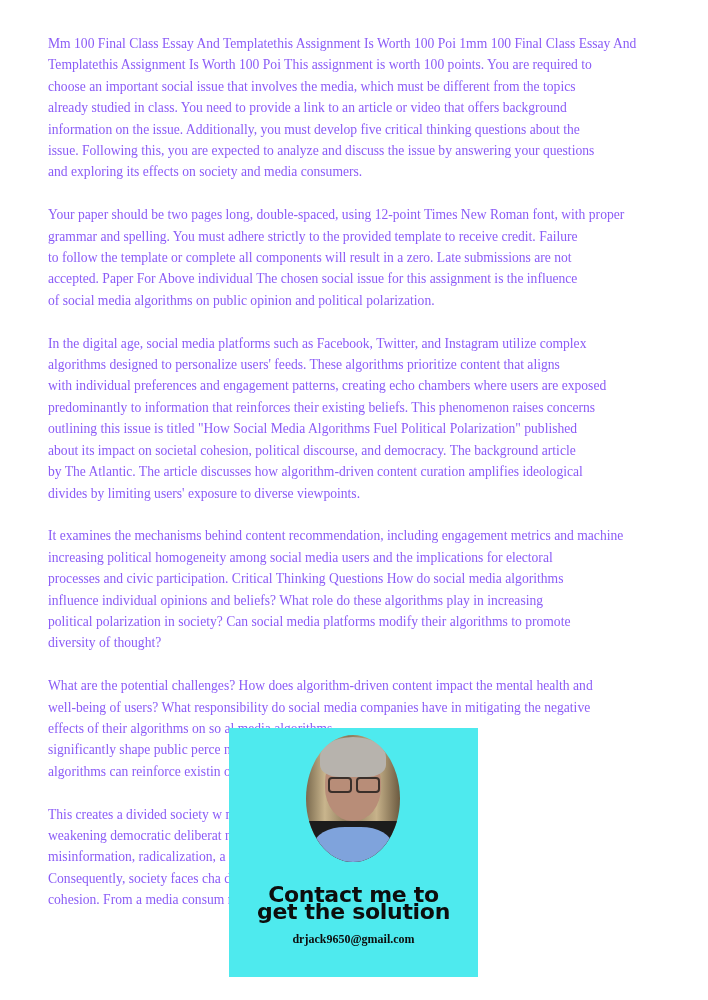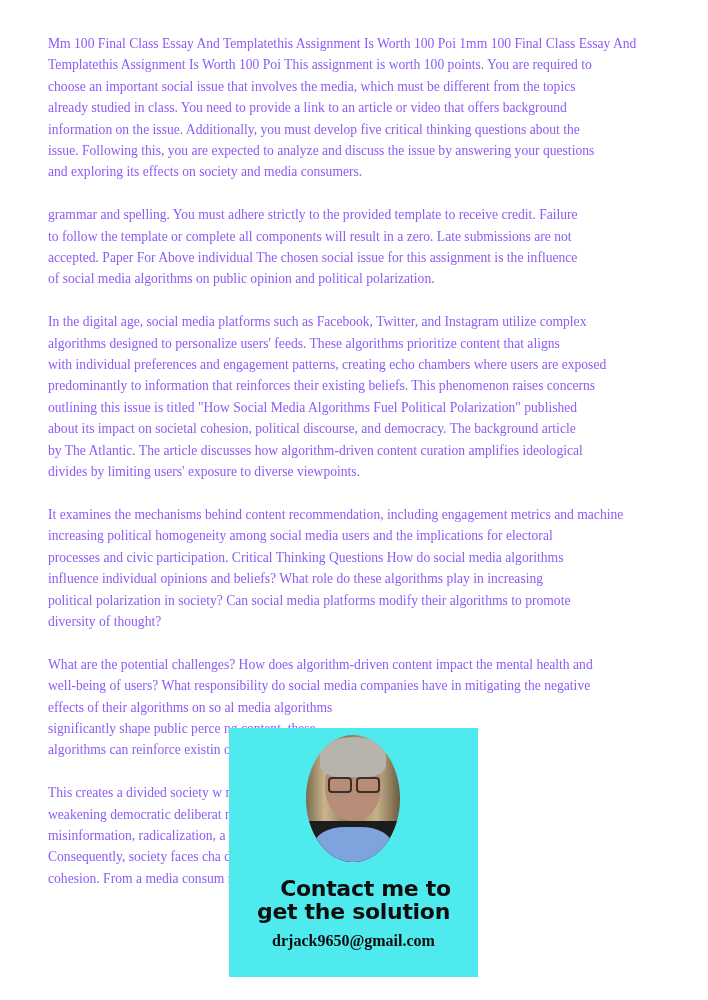--- a/index.html
+++ b/index.html
@@ -24,42 +24,43 @@
   .portrait .face { position:absolute; left:19px; top:16px; width:56px; height:70px; border-radius:45% 45% 48% 48%; background:#b88d78; }
   .portrait .glasses-l { position:absolute; left:22px; top:42px; width:20px; height:12px; border:2px solid #3a2f2a; border-radius:4px; }
   .portrait .glasses-r { position:absolute; left:50px; top:42px; width:20px; height:12px; border:2px solid #3a2f2a; border-radius:4px; }
   .portrait .collar { position:absolute; left:0; top:86px; width:94px; height:45px; background:#1c1c1c; }
   .portrait .shirt { position:absolute; left:8px; top:92px; width:78px; height:45px; border-radius:40% 40% 0 0; background:#7fa3dc; }
   .promo-line {
     position: absolute; left: 0; width: 249px; text-align: center;
     font-family: "DejaVu Sans", "Liberation Sans", sans-serif; font-weight: bold;
     font-size: 22px; color: #0d0d0d; letter-spacing: -0.3px;
   }
-  .promo-l1 { top: 148px; padding-left: 12px; }
+  .promo-l1 { top: 154px; }
   .promo-l2 { top: 171px; }
   .promo-email {
     position: absolute; left: 0; top: 204px; width: 249px; text-align: center;
     font-family: "Liberation Serif", "DejaVu Serif", serif; font-weight: bold;
-    font-size: 16px; color: #0d0d0d;
+    font-size: 12px; color: #0d0d0d;
   }
 </style>
 </head>
 <body>
 
 <div class="page" id="doc">
     <p class="para">
       <span class="line">Mm 100 Final Class Essay And Templatethis Assignment Is Worth 100 Poi 1mm 100 Final Class Essay And</span>
       <span class="line">Templatethis Assignment Is Worth 100 Poi This assignment is worth 100 points. You are required to</span>
       <span class="line">choose an important social issue that involves the media, which must be different from the topics</span>
       <span class="line">already studied in class. You need to provide a link to an article or video that offers background</span>
       <span class="line">information on the issue. Additionally, you must develop five critical thinking questions about the</span>
       <span class="line">issue. Following this, you are expected to analyze and discuss the issue by answering your questions</span>
       <span class="line">and exploring its effects on society and media consumers.</span>
     </p>
     <p class="para">
+      <span class="line">Your paper should be two pages long, double-spaced, using 12-point Times New Roman font, with proper</span>
       <span class="line">grammar and spelling. You must adhere strictly to the provided template to receive credit. Failure</span>
       <span class="line">to follow the template or complete all components will result in a zero. Late submissions are not</span>
       <span class="line">accepted. Paper For Above individual The chosen social issue for this assignment is the influence</span>
       <span class="line">of social media algorithms on public opinion and political polarization.</span>
     </p>
     <p class="para">
       <span class="line">In the digital age, social media platforms such as Facebook, Twitter, and Instagram utilize complex</span>
       <span class="line">algorithms designed to personalize users' feeds. These algorithms prioritize content that aligns</span>
       <span class="line">with individual preferences and engagement patterns, creating echo chambers where users are exposed</span>
       <span class="line">predominantly to information that reinforces their existing beliefs. This phenomenon raises concerns</span>

